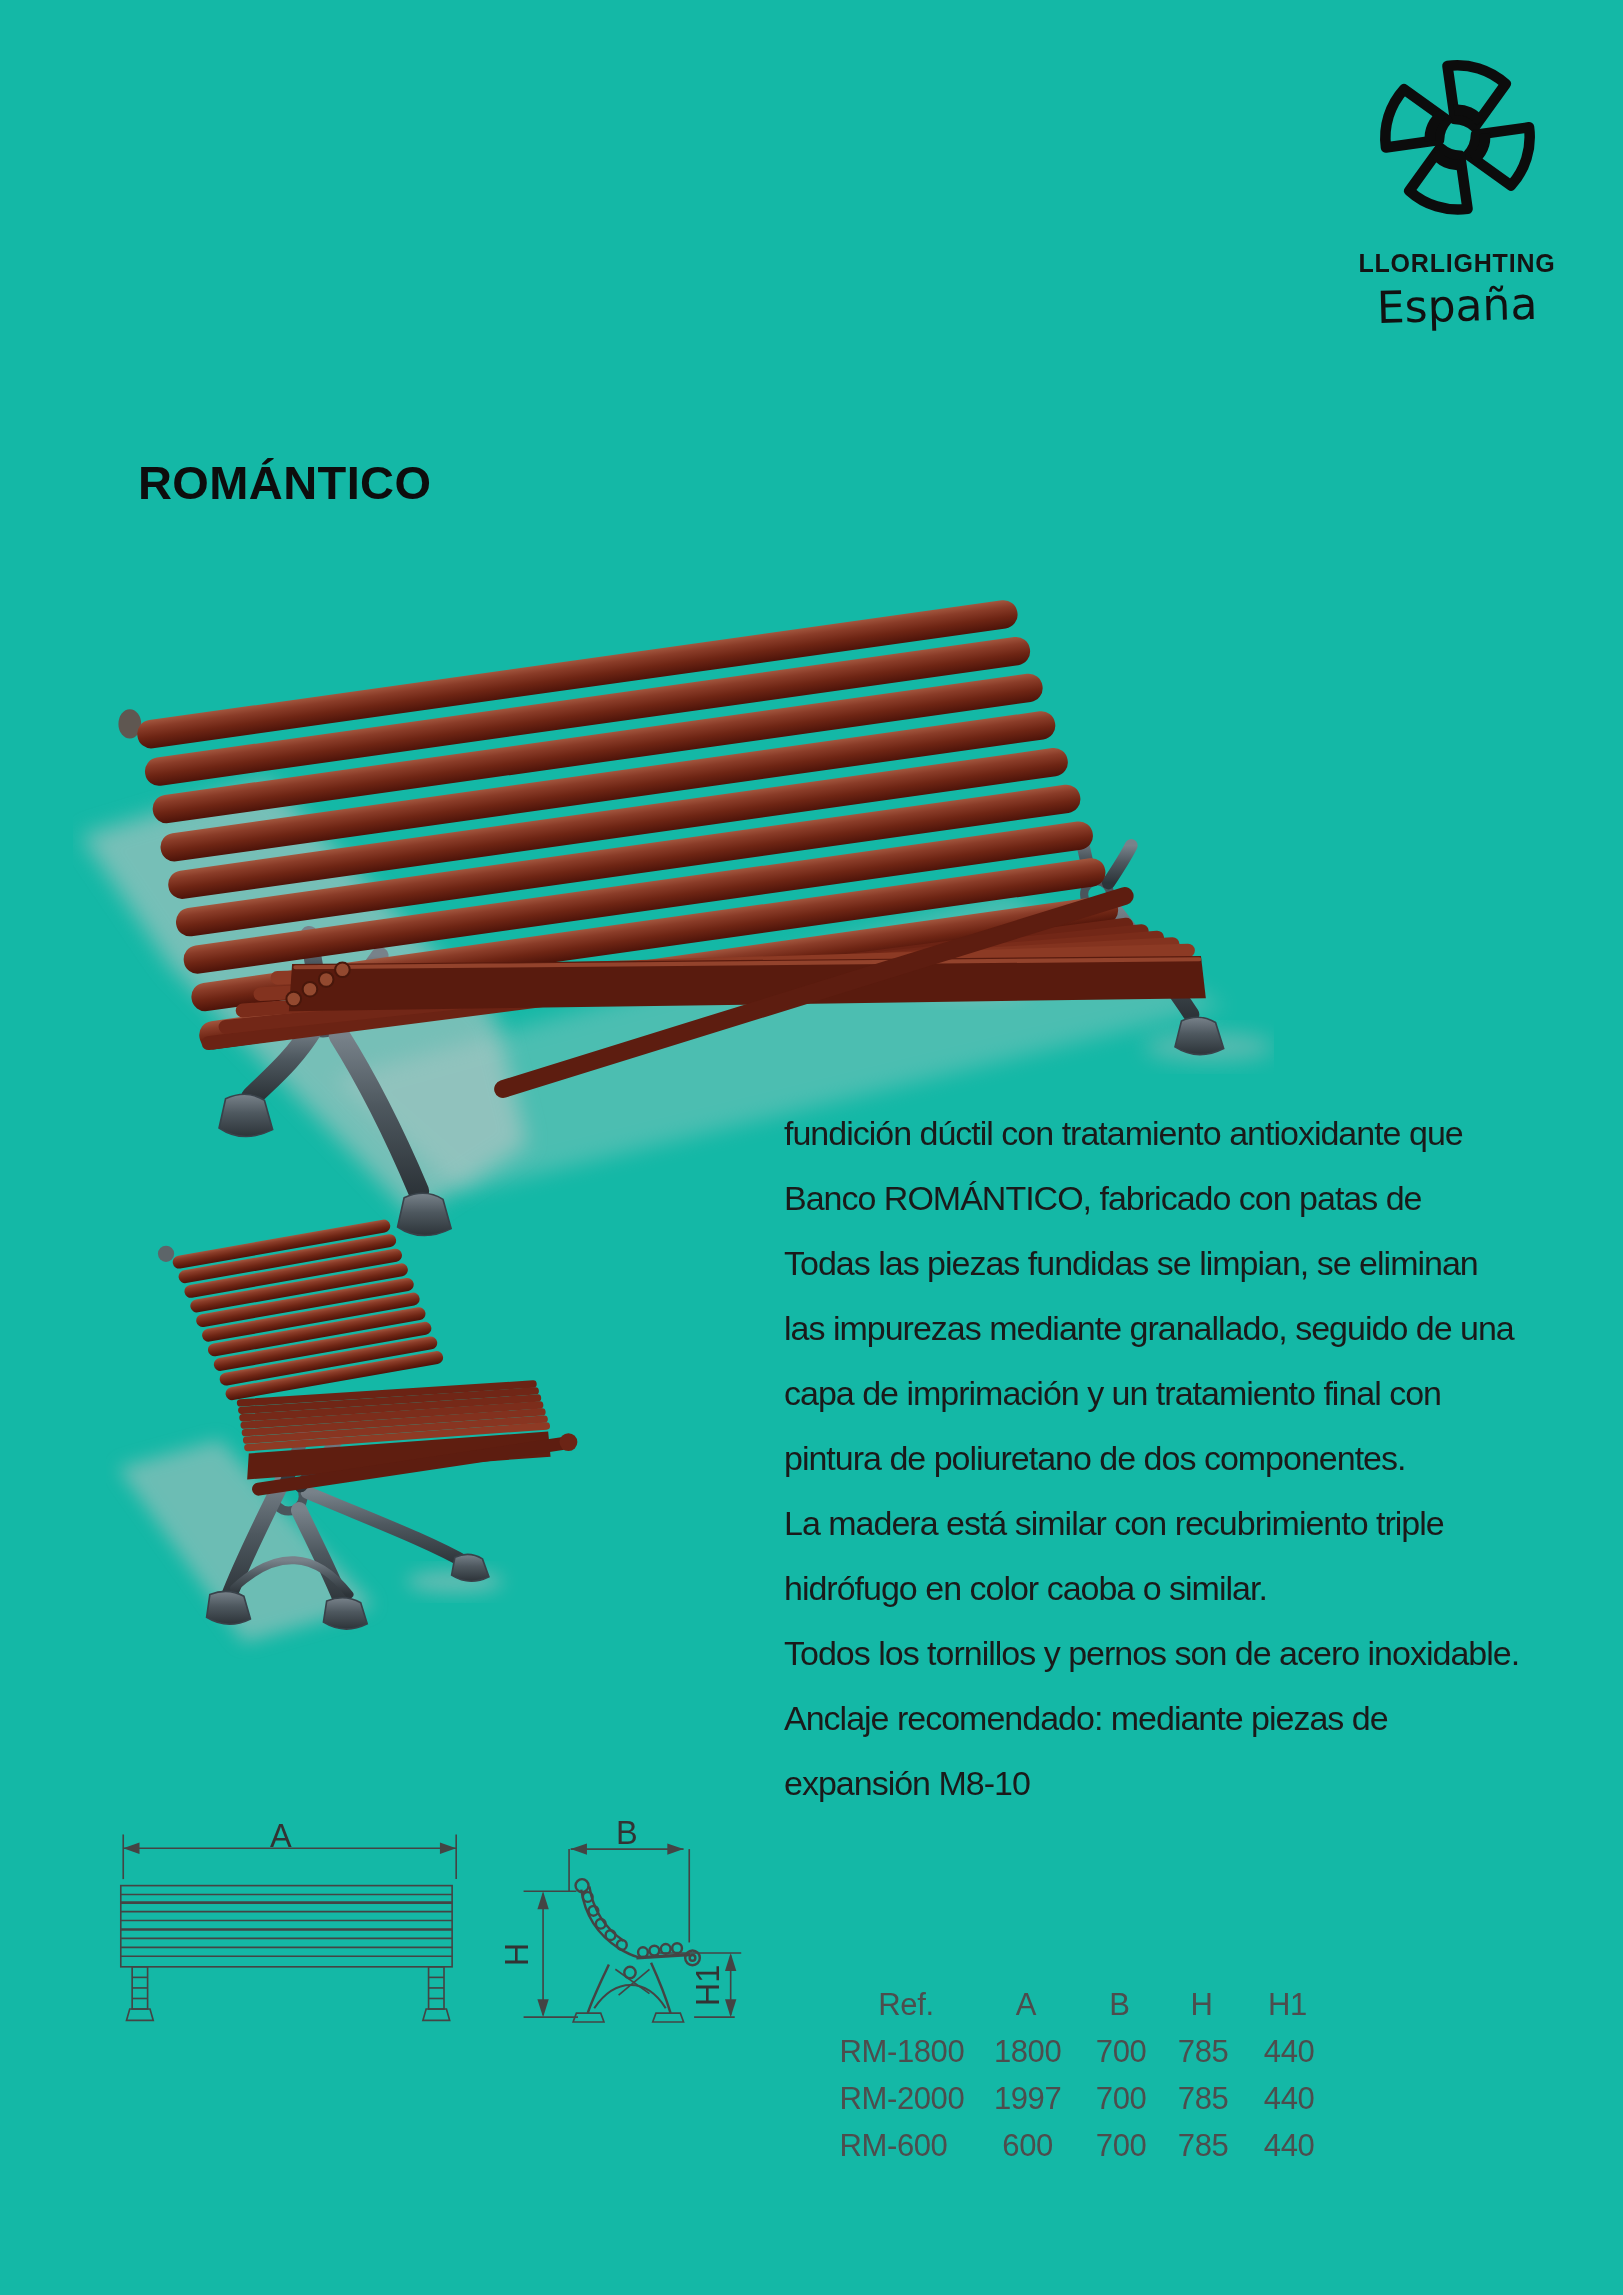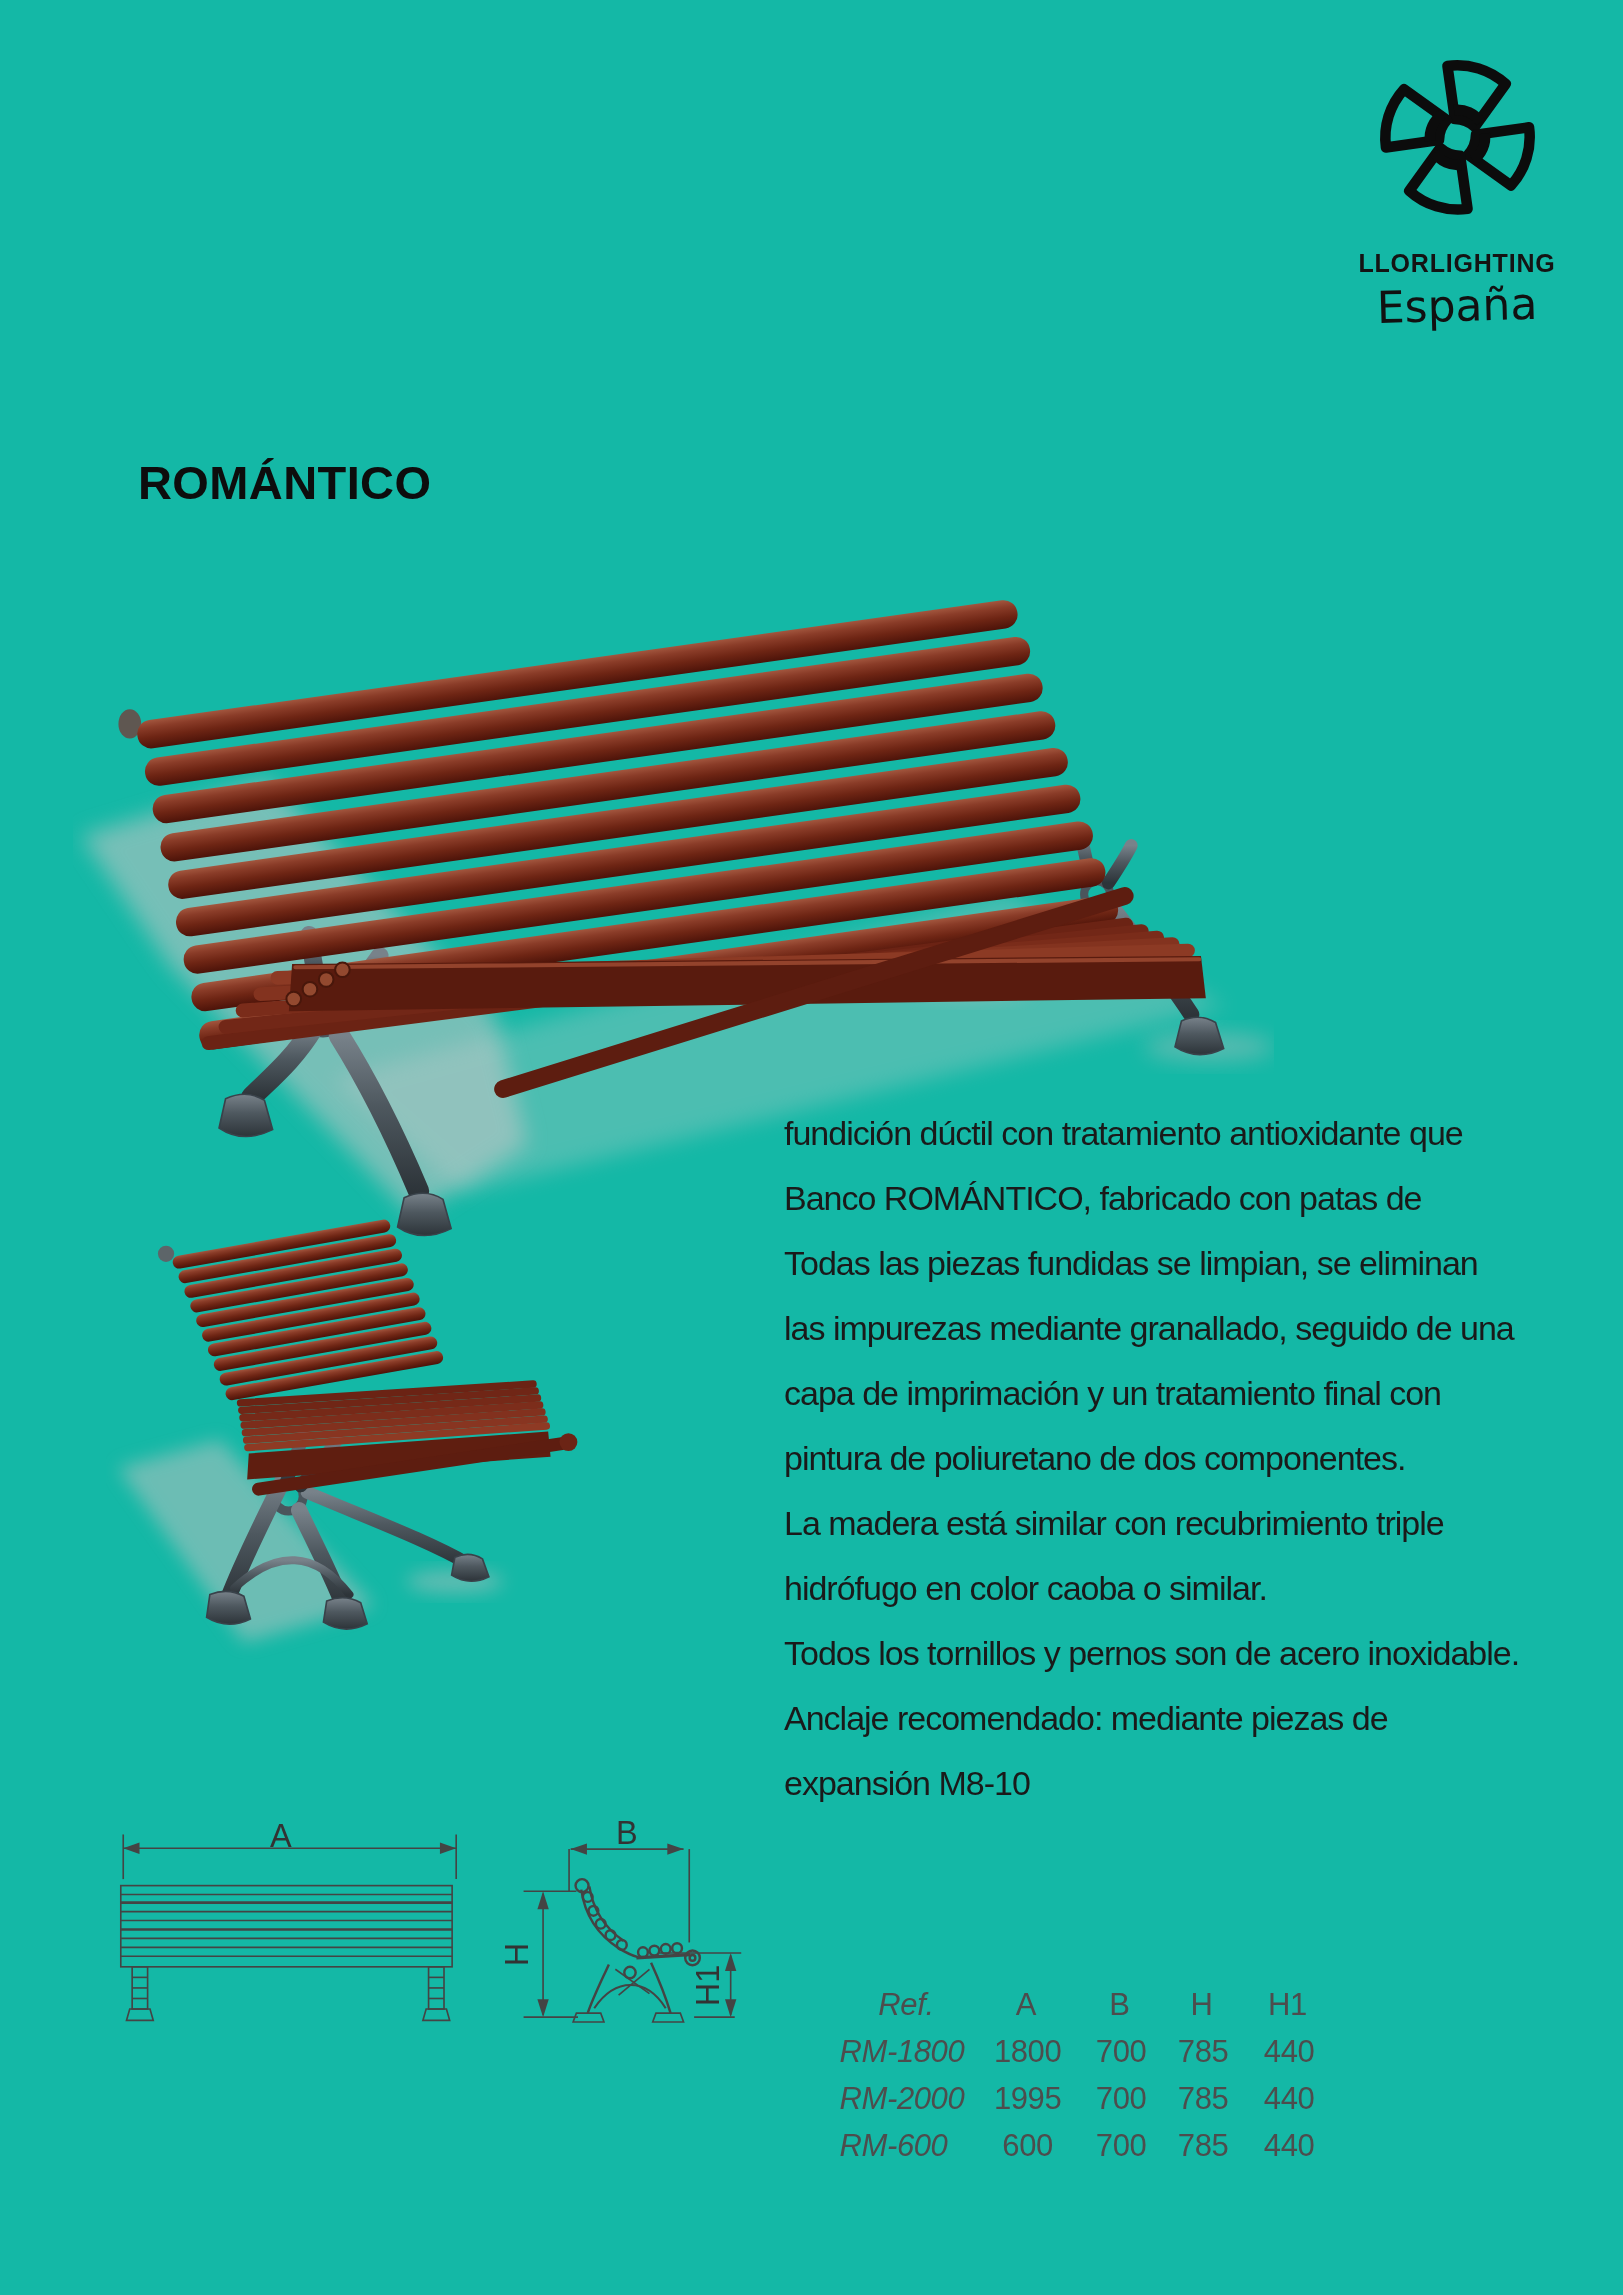--- a/index.html
+++ b/index.html
@@ -23,21 +23,21 @@
   .chair-photo{position:absolute;left:106px;top:1200px;width:503px;height:459px;}
   
   .desc{position:absolute;left:784px;top:1101px;width:795px;}
   .desc-line{font-size:34px;line-height:65px;letter-spacing:-1px;white-space:nowrap;color:#1a1a1a;}
   
   .drawing{position:absolute;left:81px;top:1810px;width:739px;height:351px;}
   
   .spec-table{position:absolute;left:838px;top:1981px;font-size:31px;letter-spacing:-0.4px;color:#4d4d4d;}
   .trow{display:flex;height:47px;align-items:center;}
   .tc{display:block;}
-  .c0{width:136px;text-align:left;padding-left:1.6px;font-style:italic;}
+  .c0{width:136px;text-align:left;padding-left:1.6px;}
   .c1{width:104px;text-align:center;}
   .c2{width:83px;text-align:center;}
   .c3{width:81px;text-align:center;}
   .c4{width:91px;text-align:center;}
   .thead .c0{text-align:center;padding-left:0;}
 </style>
 </head>
 <body>
 
 <div class="page">
@@ -298,21 +298,21 @@
     </div>
     <div class="trow">
       <span class="tc c0">RM-1800</span>
       <span class="tc c1">1800</span>
       <span class="tc c2">700</span>
       <span class="tc c3">785</span>
       <span class="tc c4">440</span>
     </div>
     <div class="trow">
       <span class="tc c0">RM-2000</span>
-      <span class="tc c1">1995</span>
+      <span class="tc c1">1997</span>
       <span class="tc c2">700</span>
       <span class="tc c3">785</span>
       <span class="tc c4">440</span>
     </div>
     <div class="trow">
       <span class="tc c0">RM-600</span>
       <span class="tc c1">600</span>
       <span class="tc c2">700</span>
       <span class="tc c3">785</span>
       <span class="tc c4">440</span>

